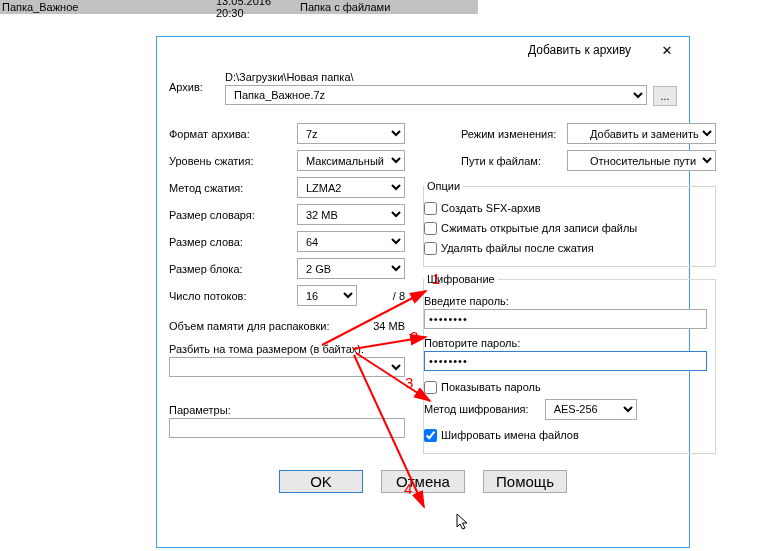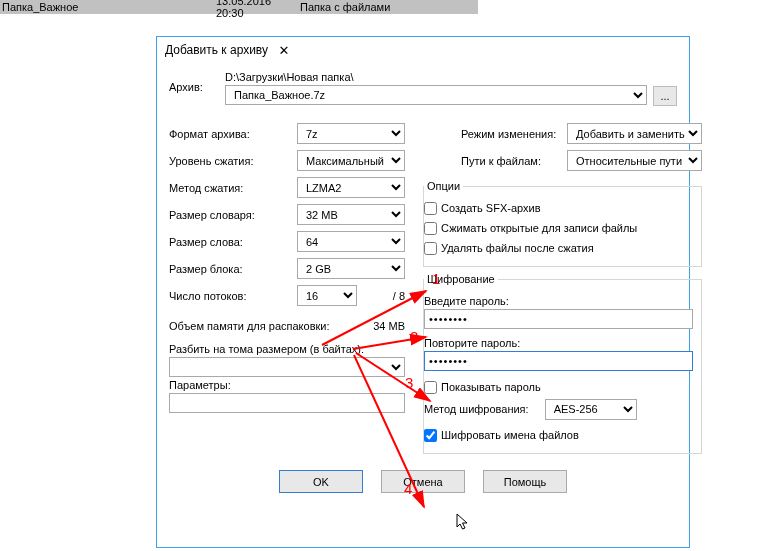--- a/index.html
+++ b/index.html
@@ -33,24 +33,25 @@
     top: 36px;
     width: 534px;
     height: 512px;
     background: #fff;
     border: 1px solid #3fa0ea;
   }
   .titlebar {
     height: 26px;
     display: flex;
     align-items: center;
-    justify-content: flex-start;
+    justify-content: flex-end;
     padding: 0 6px 0 8px;
     font-size: 12px;
     color: #000;
+    gap: 20px;
   }
   .titlebar .close {
     width: 32px;
     height: 18px;
     display: flex;
     align-items: center;
     justify-content: center;
     font-size: 13px;
     color: #000;
     cursor: default;
@@ -138,21 +139,21 @@
     border: 1px solid #a9a9a9;
     background: #fff;
     padding-left: 4px;
   }
   .right-row {
     display: flex;
     align-items: center;
     height: 27px;
   }
   .right-row .lbl { width: 106px; margin-left: 38px; }
-  .right-row select { flex: 1; height:21px; font-size:11px; border:1px solid #a9a9a9; background:#fff; padding-left:4px;}
+  .right-row select { flex: 1; height:21px; font-size:11px; border:1px solid #a9a9a9; background:#fff; padding-left:18px;}
   fieldset {
     border: 1px solid #d6d6d6;
     margin: 6px 0 0 0;
     padding: 6px 8px 8px 0;
   }
   legend {
     font-size: 11px;
     padding: 0 3px;
   }
   .chk {
@@ -188,21 +189,21 @@
   }
   .buttons {
     display: flex;
     justify-content: center;
     gap: 18px;
     margin-top: 16px;
   }
   .buttons button {
     width: 84px;
     height: 23px;
-    font-size: 11px;
+    font-size: 15px;
     border: 1px solid #a9a9a9;
     background: #e8e8e8;
     cursor: default;
   }
   .buttons button.default {
     border: 1px solid #2f80d4;
   }
   .anno {
     position: absolute;
     pointer-events: none;
@@ -282,21 +283,21 @@
 
         <div style="height:6px"></div>
         <div class="stat-row">
           <span>Объем памяти для распаковки:</span>
           <span>34 MB</span>
         </div>
 
         <div class="block-label">Разбить на тома размером (в байтах):</div>
         <select class="wide"><option></option></select>
 
-        <div class="block-label" style="margin-top:2px">Параметры:</div>
+        <div class="block-label" style="margin-top:27px">Параметры:</div>
         <input class="wide" style="">
       </div>
 
       <div class="col-right">
         <div class="right-row">
           <div class="lbl">Режим изменения:</div>
           <select><option>Добавить и заменить</option></select>
         </div>
         <div class="right-row">
           <div class="lbl">Пути к файлам:</div>

